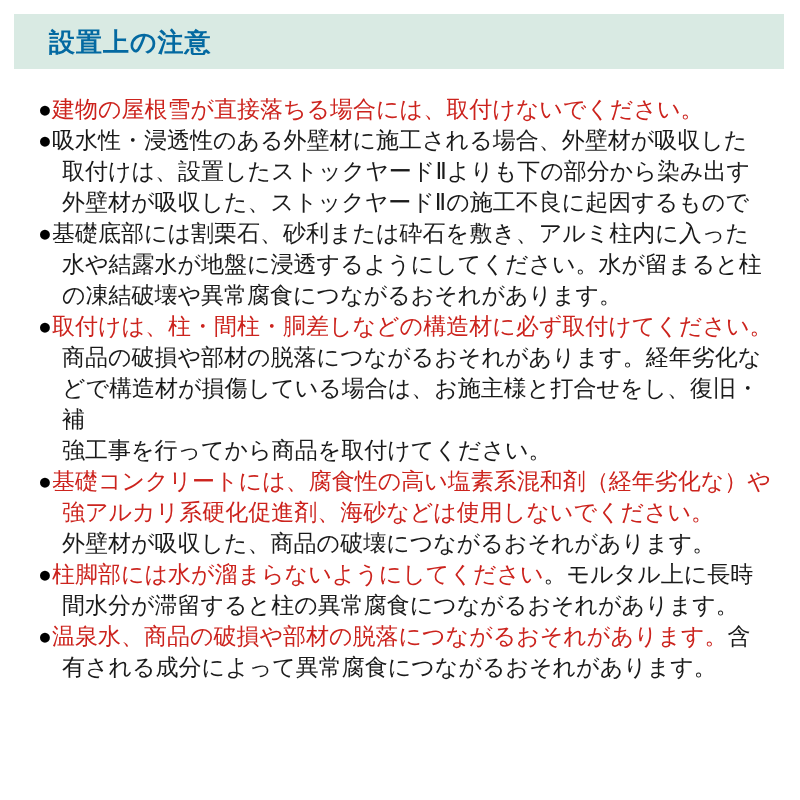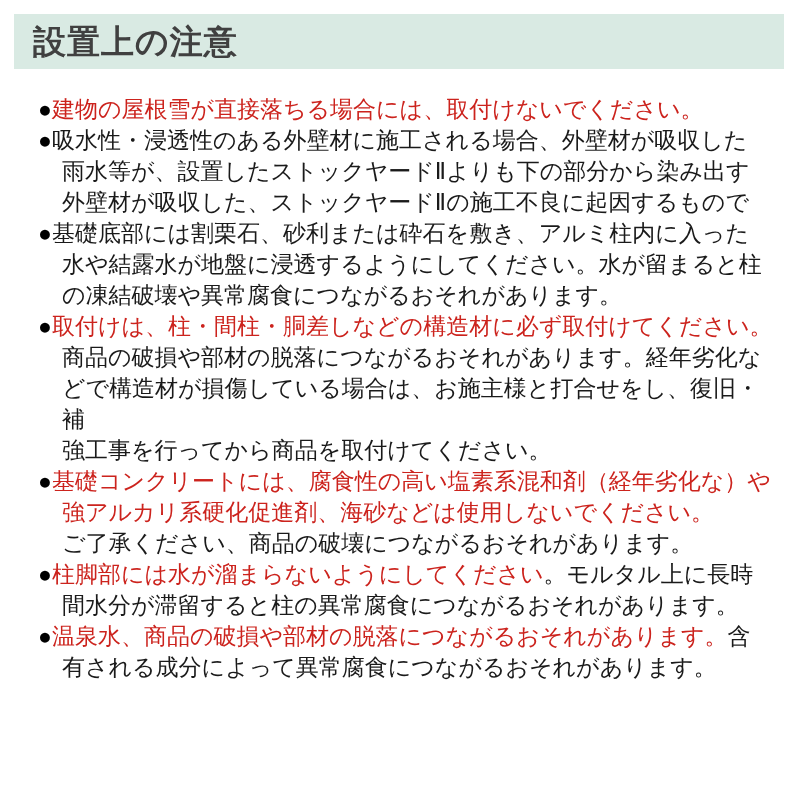--- a/index.html
+++ b/index.html
@@ -8,22 +8,22 @@
     font-family:"Liberation Sans","DejaVu Sans",sans-serif;
     -webkit-font-smoothing:antialiased;
   }
   .page{width:800px;height:800px;position:relative;}
   .header-band{
     margin:14px 16px 0 14px;height:55px;
     background:var(--header-bg,#d9eae3);
     display:flex;align-items:center;
   }
   .page-title{
-    font-size:33px;font-weight:bold;color:#404040;
-    padding-left:19px;letter-spacing:1px;line-height:1;
+    font-size:26px;font-weight:bold;color:#0369a1;
+    padding-left:35px;letter-spacing:1px;line-height:1;
   }
   .notice-list{
     margin:25px 22px 0 38px;
     font-size:23px;line-height:31px;
     color:var(--text,#1a1a1a);
     text-align:left;
   }
   .notice{
     padding-left:24px;text-indent:-24px;margin:0;
   }
@@ -34,20 +34,20 @@
 </head>
 <body style="background: rgb(255, 255, 255);">
 
 <div class="page">
   <div class="header-band">
     <div class="page-title">設置上の注意</div>
   </div>
 
   <div class="notice-list">
       <div class="notice"><span class="bullet">●</span><span class="seg red">建物の屋根雪が直接落ちる場合には、取付けないでください。</span></div>
-      <div class="notice"><span class="bullet">●</span><span class="seg">吸水性・浸透性のある外壁材に施工される場合、外壁材が吸収した</span><br><span class="seg">雨水等が、設置したストックヤードⅡよりも下の部分から染み出す</span><br><span class="seg">外壁材が吸収した、ストックヤードⅡの施工不良に起因するもので</span><br></div>
+      <div class="notice"><span class="bullet">●</span><span class="seg">吸水性・浸透性のある外壁材に施工される場合、外壁材が吸収した</span><br><span class="seg">取付けは、設置したストックヤードⅡよりも下の部分から染み出す</span><br><span class="seg">外壁材が吸収した、ストックヤードⅡの施工不良に起因するもので</span><br></div>
       <div class="notice"><span class="bullet">●</span><span class="seg">基礎底部には割栗石、砂利または砕石を敷き、アルミ柱内に入った</span><br><span class="seg">水や結露水が地盤に浸透するようにしてください。水が留まると柱</span><br><span class="seg">の凍結破壊や異常腐食につながるおそれがあります。</span></div>
       <div class="notice"><span class="bullet">●</span><span class="seg red">取付けは、柱・間柱・胴差しなどの構造材に必ず取付けてください。</span><br><span class="seg">商品の破損や部材の脱落につながるおそれがあります。経年劣化な</span><br><span class="seg">どで構造材が損傷している場合は、お施主様と打合せをし、復旧・補</span><br><span class="seg">強工事を行ってから商品を取付けてください。</span></div>
-      <div class="notice"><span class="bullet">●</span><span class="seg red">基礎コンクリートには、腐食性の高い塩素系混和剤（経年劣化な）や</span><br><span class="seg red">強アルカリ系硬化促進剤、海砂などは使用しないでください。</span><br><span class="seg">ご了承ください、商品の破壊につながるおそれがあります。</span></div>
+      <div class="notice"><span class="bullet">●</span><span class="seg red">基礎コンクリートには、腐食性の高い塩素系混和剤（経年劣化な）や</span><br><span class="seg red">強アルカリ系硬化促進剤、海砂などは使用しないでください。</span><br><span class="seg">外壁材が吸収した、商品の破壊につながるおそれがあります。</span></div>
       <div class="notice"><span class="bullet">●</span><span class="seg red">柱脚部には水が溜まらないようにしてください</span><span class="seg">。モルタル上に長時</span><br><span class="seg">間水分が滞留すると柱の異常腐食につながるおそれがあります。</span></div>
       <div class="notice"><span class="bullet">●</span><span class="seg red">温泉水、商品の破損や部材の脱落につながるおそれがあります。</span><span class="seg">含</span><br><span class="seg">有される成分によって異常腐食につながるおそれがあります。</span></div>
     </div>
 </div>
 
 </body></html>

